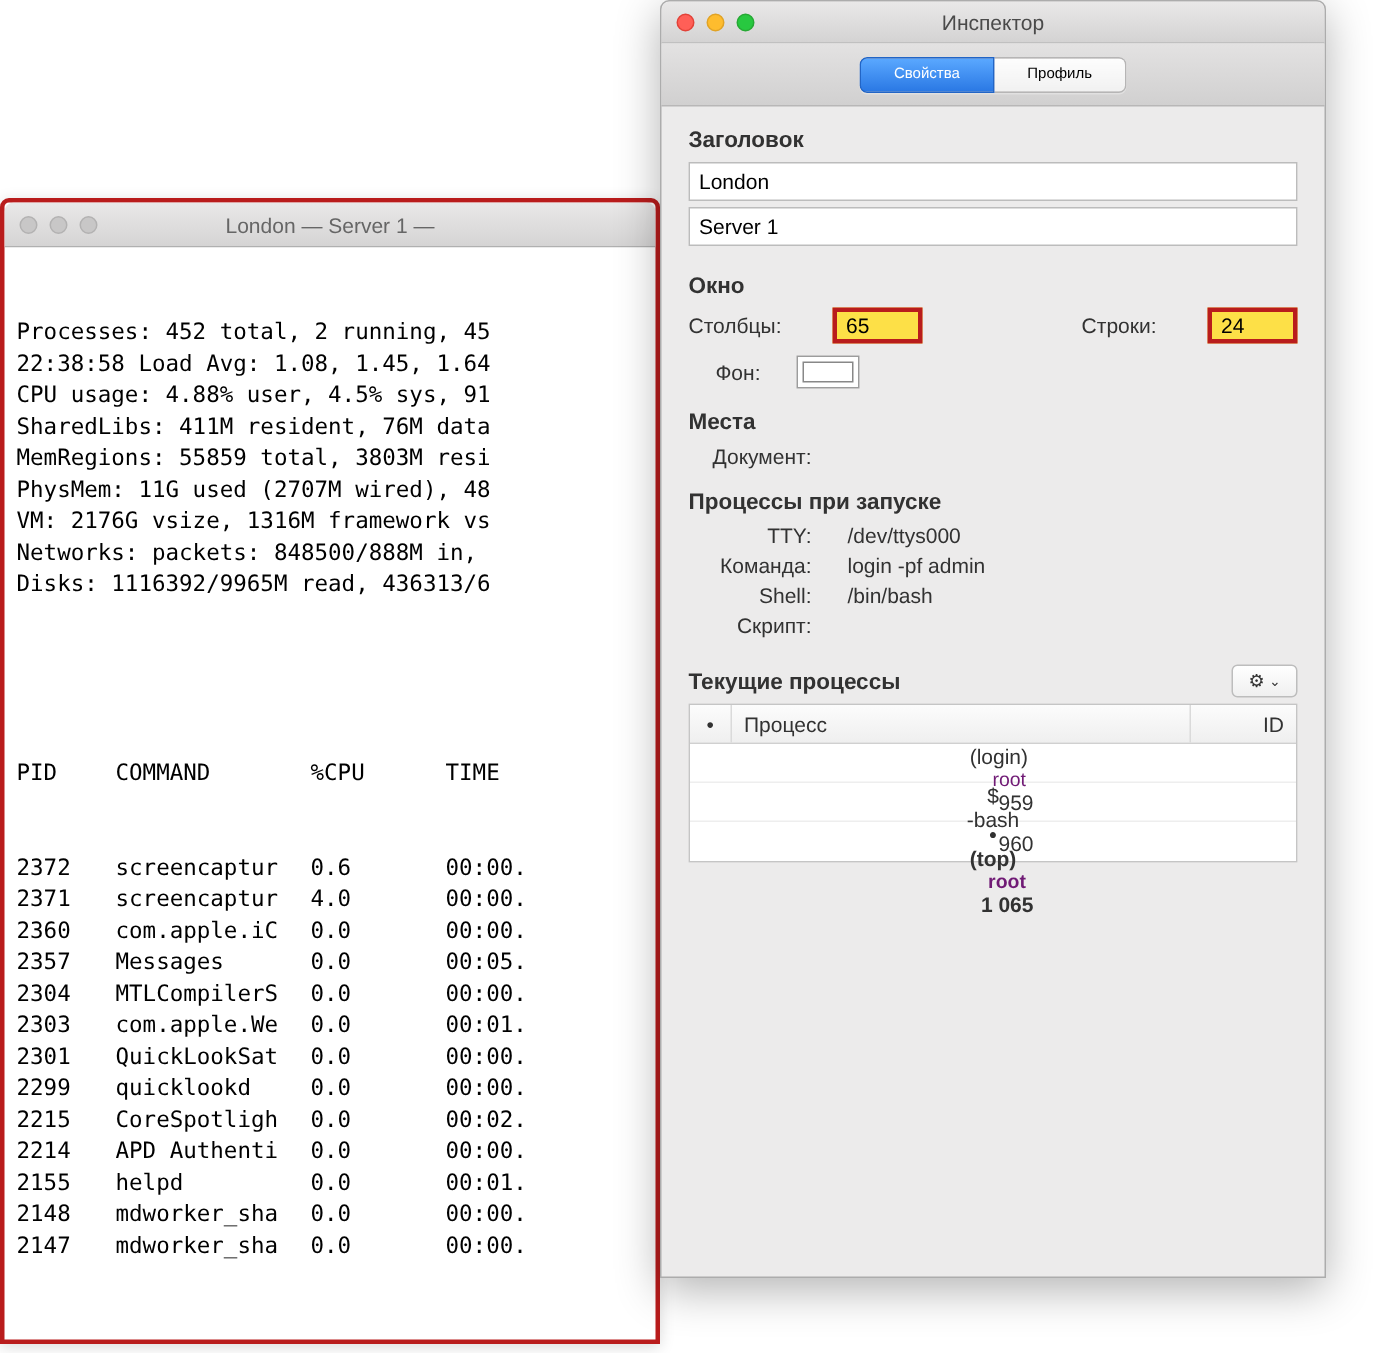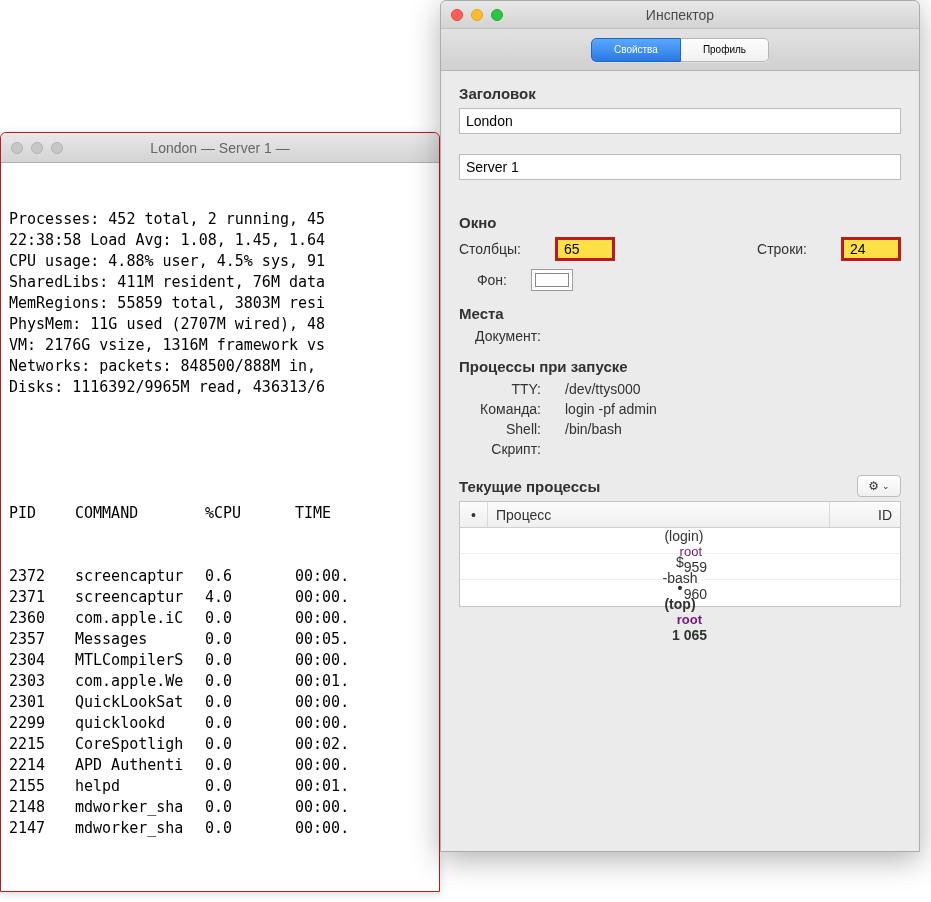--- a/index.html
+++ b/index.html
@@ -11,21 +11,21 @@
       height: 902px;
       position: relative;
       overflow: hidden;
     }
     .terminal-window {
       position: absolute;
       top: 132px;
       left: 0;
       width: 440px;
       background: #fff;
-      border: 1px solid #b91c1c;
+      border: 3px solid #b91c1c;
       border-radius: 6px 6px 0 0;
       box-shadow: 0 2px 10px rgba(0,0,0,0.15);
     }
     .term-titlebar {
       height: 30px;
       background: linear-gradient(#e9e8e8, #d5d4d4);
       border-bottom: 1px solid #b0b0b0;
       border-radius: 6px 6px 0 0;
       display: flex;
       align-items: center;
@@ -53,21 +53,21 @@
     .term-body .row { display: flex; }
     .term-body .c-pid { width: 66px; }
     .term-body .c-cmd { width: 130px; }
     .term-body .c-cpu { width: 90px; }
     .term-body .c-time { flex: 1; }
 
     .inspector-window {
       position: absolute;
       top: 0;
       left: 440px;
-      width: 480px;
+      width: 444px;
       min-height: 852px;
       background: #ecebeb;
       border: 1px solid #acacac;
       border-radius: 6px 6px 0 0;
       box-shadow: 0 8px 30px rgba(0,0,0,0.3);
     }
     .insp-titlebar {
       height: 28px;
       background: linear-gradient(#e9e8e8, #d4d3d3);
       border-bottom: 1px solid #c0c0c0;
@@ -116,21 +116,21 @@
     .insp-body { padding: 14px 18px; font-size: 14px; color: #323232; }
     .sec-title { font-weight: bold; font-size: 15px; margin: 14px 0 6px 0; }
     .sec-title:first-child { margin-top: 0; }
     .text-field {
       width: 100%;
       height: 26px;
       border: 1px solid #bcbcbc;
       background: #fff;
       font-size: 14px;
       padding: 0 6px;
-      margin-bottom: 20px;
+      margin-bottom: 4px;
       font-family: inherit;
     }
     .grid2 { display: flex; gap: 34px; align-items: center; margin-bottom: 8px; }
     .grid2 label { font-size: 14px; }
     .num-field { width: 60px; height: 24px; border: 3px solid #b91c1c; background: #fde047; font-size: 14px; padding: 0 6px; font-family: inherit; }
     .form-row { display: flex; align-items: center; margin: 4px 0; }
     .form-row .lab { width: 106px; text-align: right; padding-right: 24px; }
     .form-row .val { flex: 1; }
     .colorwell {
       width: 42px; height: 22px;

